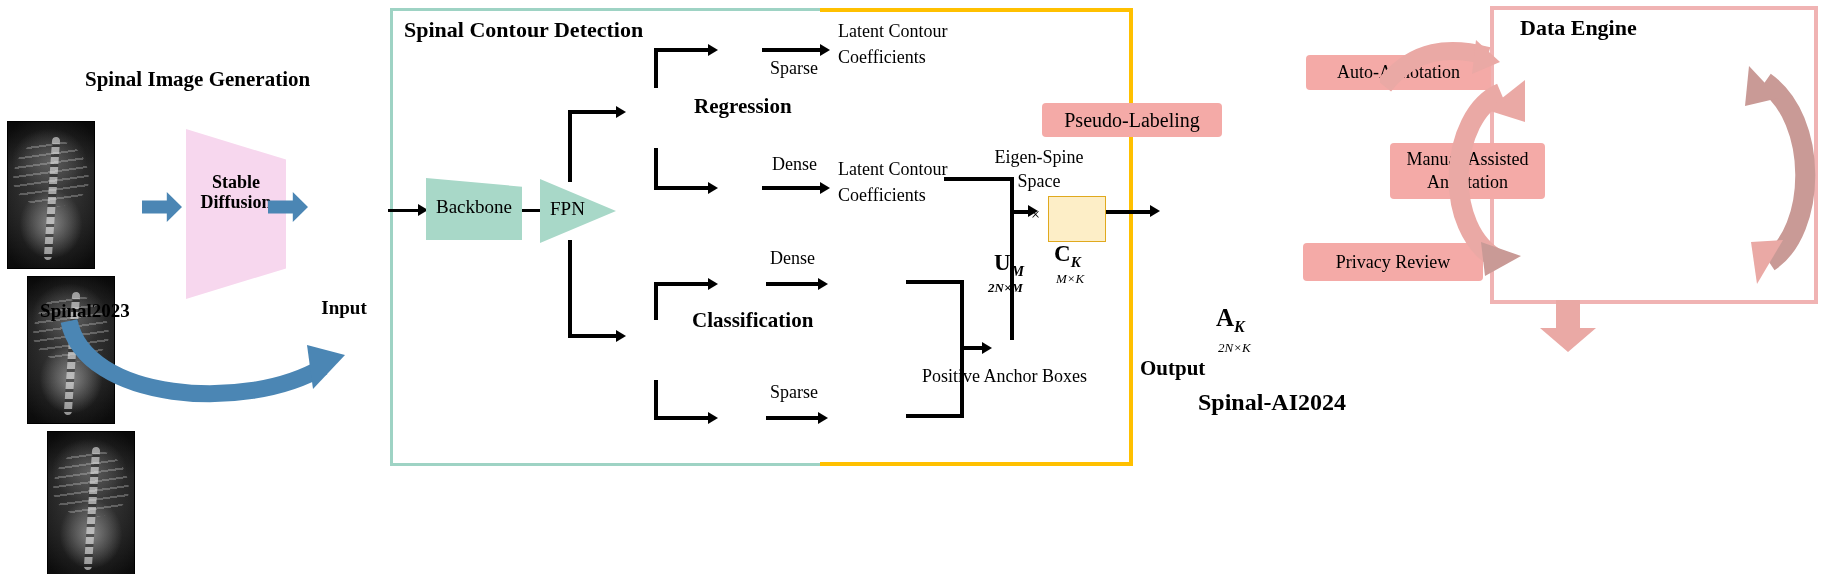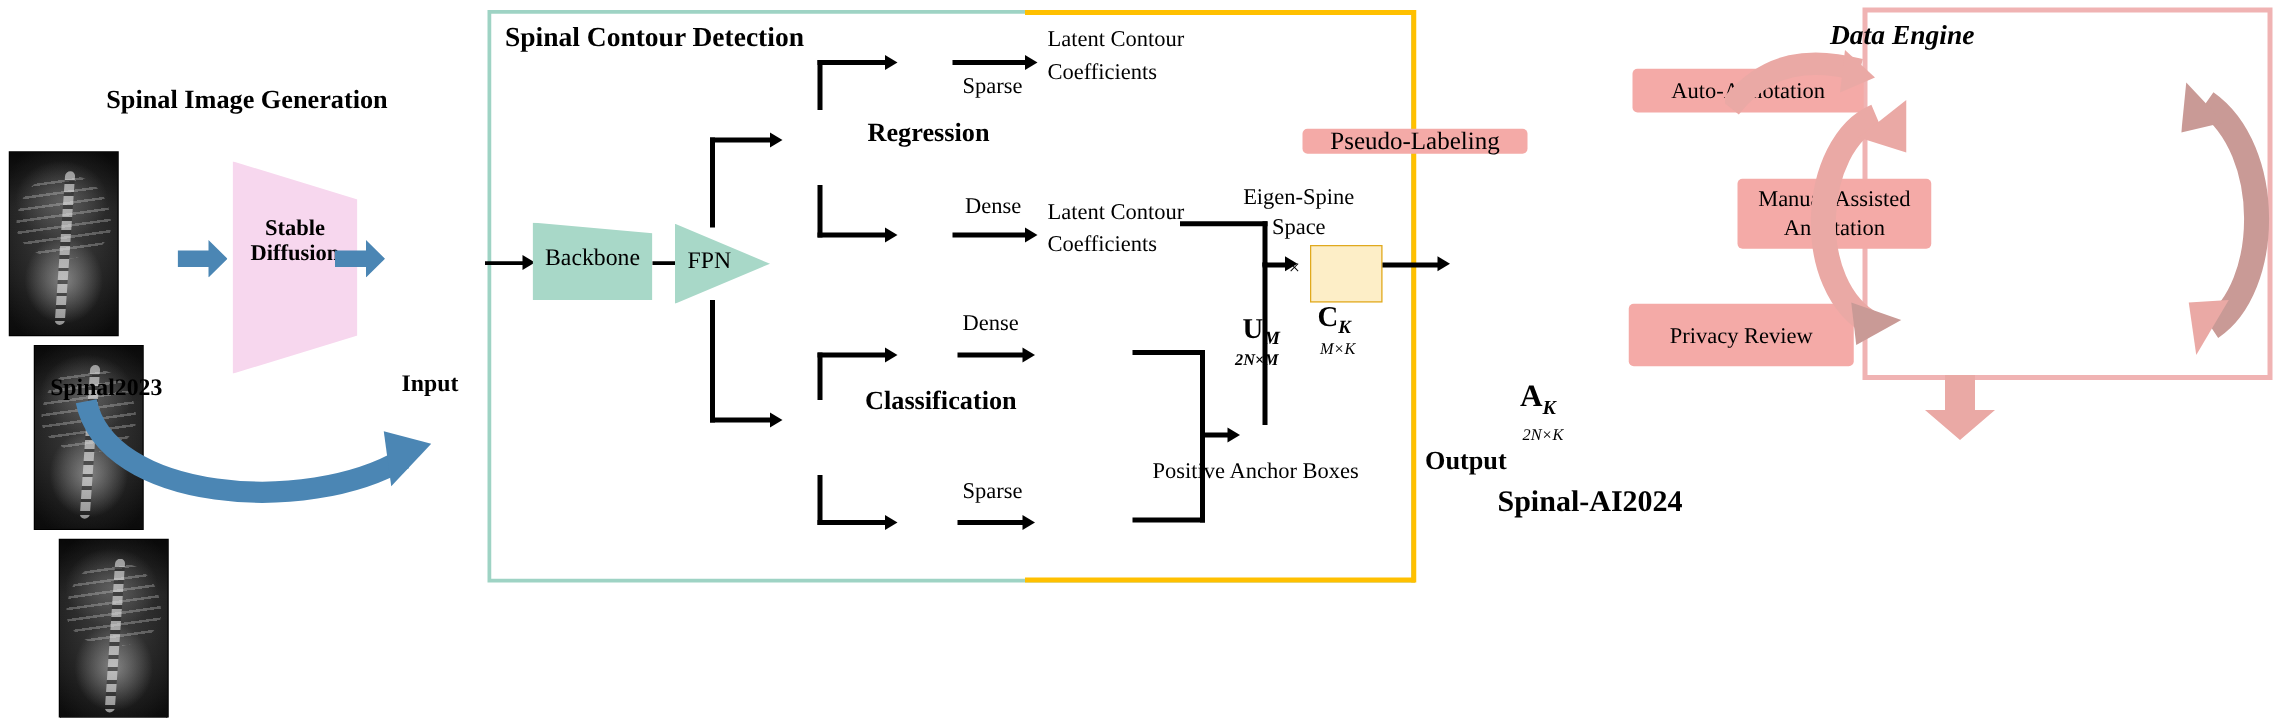--- a/index.html
+++ b/index.html
@@ -214,38 +214,38 @@
 
 <div class="abs" style="left:1048px;top:196px;width:56px;height:44px;background:#fdeec7;border:1.5px solid #e0a91e;"></div>
 <div class="abs lbl" style="left:1054px;top:241px;font-size:23px;font-weight:bold;">
   <span>C</span><sub style="font-size:15px;font-style:italic;font-weight:bold;">K</sub>
 </div>
 <div class="abs lbl sub" style="left:1056px;top:272px;">M×K</div>
 
 <div class="abs ln" style="left:1106px;top:210px;width:48px;height:4px;"></div>
 <div class="abs ahead" style="left:1150px;top:205px;"></div>
 
-<div class="abs pill" style="left:1042px;top:103px;width:180px;height:20px;font-size:20px;">Pseudo-Labeling</div>
+<div class="abs pill" style="left:1042px;top:103px;width:180px;height:34px;font-size:20px;">Pseudo-Labeling</div>
 
 <div class="abs ttl lbl" style="left:1140px;top:314px;font-size:21px;margin-top:43px;">Output</div>
 <div class="abs lbl" style="left:1216px;top:304px;font-size:25px;font-weight:bold;">
   <span>A</span><sub style="font-size:16px;font-style:italic;font-weight:bold;">K</sub>
 </div>
 <div class="abs lbl sub" style="left:1218px;top:341px;">2N×K</div>
 
-<div class="abs ttl lbl" style="left:1464px;top:16px;font-size:22px;font-style:italic;">Data Engine</div>
+<div class="abs ttl lbl" style="left:1520px;top:16px;font-size:22px;">Data Engine</div>
 
 <div class="abs pill" style="left:1306px;top:55px;width:185px;height:35px;font-size:18px;">Auto-Annotation</div>
 
 <div class="abs pill" style="left:1390px;top:143px;width:155px;height:56px;font-size:18px;line-height:1.3;flex-direction:column;">
   <span>Manual-Assisted</span>
   <span>Annotation</span>
 </div>
 
-<div class="abs pill" style="left:1303px;top:243px;width:180px;height:50px;font-size:18px;">Privacy Review</div>
+<div class="abs pill" style="left:1303px;top:243px;width:180px;height:38px;font-size:18px;">Privacy Review</div>
 
 <svg class="abs cyc" style="left:1429px;top:60px;width:100px;height:230px;" viewBox="0 0 100 230">
   <path d="M72 33 C 20 55, 12 170, 70 200" stroke="#eaa9a5" stroke-width="20" fill="none"></path>
   <polygon points="58,50 96,20 96,62" fill="#eaa9a5"></polygon>
   <polygon points="52,182 92,196 56,216" fill="#c99a96"></polygon>
 </svg>
 <svg class="abs cyc" style="left:1745px;top:62px;width:90px;height:230px;" viewBox="0 0 90 230">
   <path d="M20 20 C 74 58, 72 168, 24 200" stroke="#c99a96" stroke-width="20" fill="none"></path>
   <polygon points="4,4 34,36 0,44" fill="#c99a96"></polygon>
   <polygon points="38,178 12,222 6,180" fill="#eaa9a5"></polygon>

